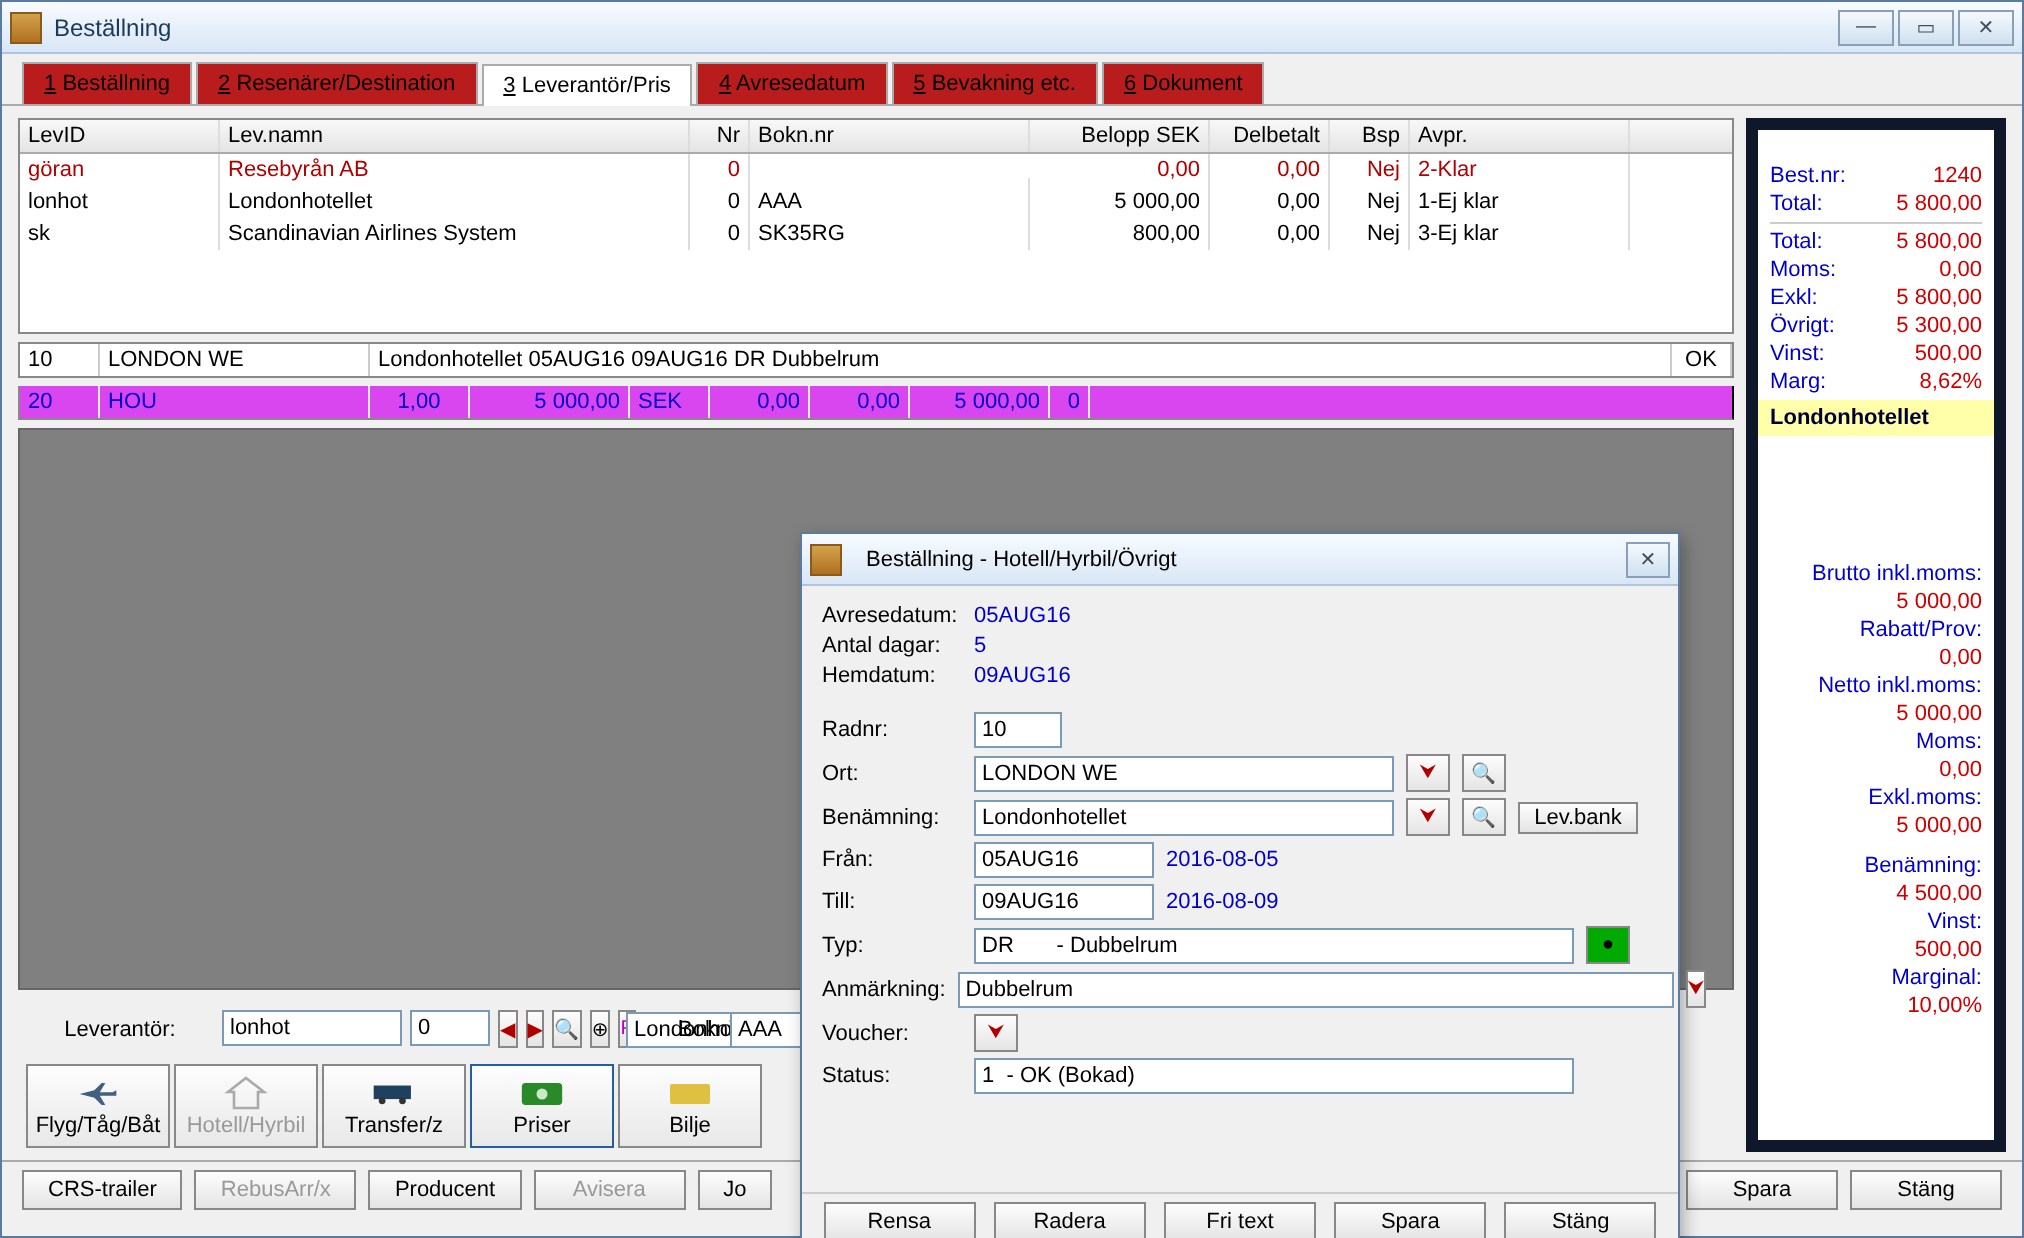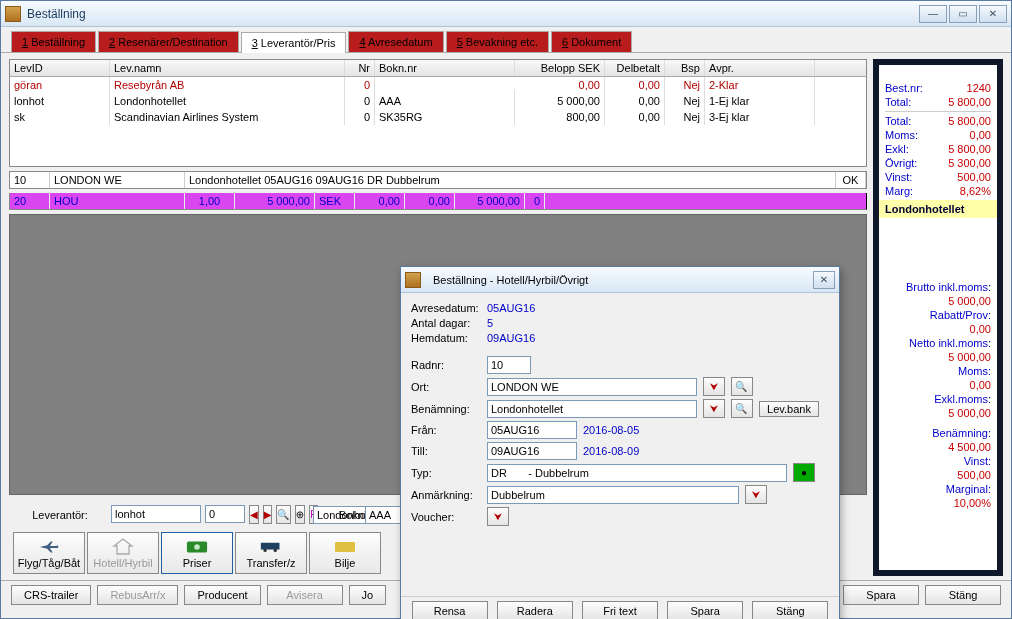--- a/index.html
+++ b/index.html
@@ -186,41 +186,41 @@
             <span>Flyg/Tåg/Båt</span>
           </div>
         <div class="bigbtn disabled">
             <div class="ic">
               <svg width="22" height="18" viewBox="0 0 22 18">
                 <path d="M11 1 L20 8 L17 8 L17 16 L5 16 L5 8 L2 8 Z" fill="none" stroke="#aaa" stroke-width="1.3"></path>
               </svg>
             </div>
             <span>Hotell/Hyrbil</span>
           </div>
+        <div class="bigbtn">
+            <div class="ic">
+              <svg width="26" height="14" viewBox="0 0 26 14">
+                <rect x="1" y="2" width="22" height="8" fill="#204060"></rect>
+                <circle cx="6" cy="11" r="2" fill="#333"></circle>
+                <circle cx="18" cy="11" r="2" fill="#333"></circle>
+              </svg>
+            </div>
+            <span>Transfer/z</span>
+          </div>
         <div class="bigbtn" style="border:1px solid #2060a0">
             <div class="ic">
               <svg width="24" height="16" viewBox="0 0 24 16">
                 <rect x="1" y="2" width="22" height="12" fill="#2a8a2a" rx="2"></rect>
                 <circle cx="12" cy="8" r="3" fill="#c8e8c8"></circle>
               </svg>
             </div>
             <span>Priser</span>
           </div>
         <div class="bigbtn">
             <div class="ic">
-              <svg width="26" height="14" viewBox="0 0 26 14">
-                <rect x="1" y="2" width="22" height="8" fill="#204060"></rect>
-                <circle cx="6" cy="11" r="2" fill="#333"></circle>
-                <circle cx="18" cy="11" r="2" fill="#333"></circle>
-              </svg>
-            </div>
-            <span>Transfer/z</span>
-          </div>
-        <div class="bigbtn">
-            <div class="ic">
               <svg width="22" height="14" viewBox="0 0 22 14">
                 <rect x="1" y="2" width="20" height="10" fill="#e0c040" rx="1"></rect>
               </svg>
             </div>
             <span>Bilje</span>
           </div>
       </div>
 
     </div>
 
@@ -380,26 +380,30 @@
           <input type="text" style="width: 90px;" value="09AUG16">
           <span class="blue">2016-08-09</span>
         </div>
       <div class="dline">
           <label>Typ:</label>
           <input type="text" style="width: 300px;" value="DR       - Dubbelrum">
           <span class="iconbtn bk" style="background:#0a0;padding:0">●</span>
         </div>
       <div class="dline">
           <label>Anmärkning:</label>
-          <input type="text" style="width: 252px;" value="Dubbelrum">
+          <input type="text" style="width: 358px;" value="Dubbelrum">
           <span class="iconbtn">⮟</span>
         </div>
       <div class="dline">
           <label>Voucher:</label>
           <span class="iconbtn">⮟</span>
+        </div>
+      <div class="dline">
+          <label>Status:</label>
+          <input type="text" style="width: 300px;" value="1  - OK (Bokad)">
         </div>
     </div>
     <div class="dbuttons">
       <div class="btn">Rensa</div>
       <div class="btn">Radera</div>
       <div class="btn">Fri text</div>
       <div class="btn">Spara</div>
       <div class="btn">Stäng</div>
     </div>
   </div>

